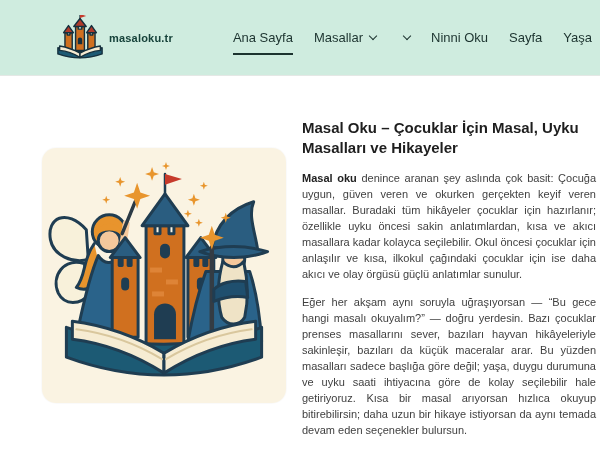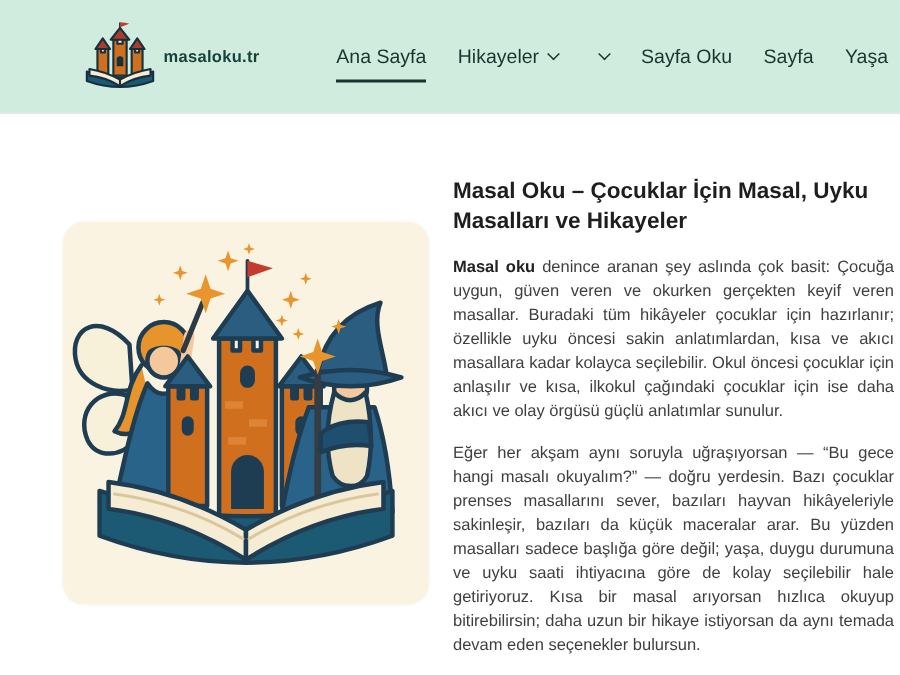--- a/index.html
+++ b/index.html
@@ -76,28 +76,28 @@
         <path d="M53,35 Q41,37 30,43 L30,48 Q41,41 53,40 Z" fill="#f6ecd3"></path>
       </g>
     </svg>
     <span class="brand-name">masaloku.tr</span>
   </a>
   <nav>
     <a class="nav-item active">
       <span>Ana Sayfa</span>
     </a>
     <a class="nav-item">
-      <span>Hikayeler</span>
+      <span>Masallar</span>
       <i class="chev"></i>
     </a>
     <a class="nav-item">
       <i class="chev"></i>
     </a>
     <a class="nav-item">
-      <span>Sayfa Oku</span>
+      <span>Ninni Oku</span>
     </a>
     <a class="nav-item">
       <span>Sayfa</span>
     </a>
     <a class="nav-item">
       <span>Yaşa</span>
     </a>
   </nav>
 </header>
 

